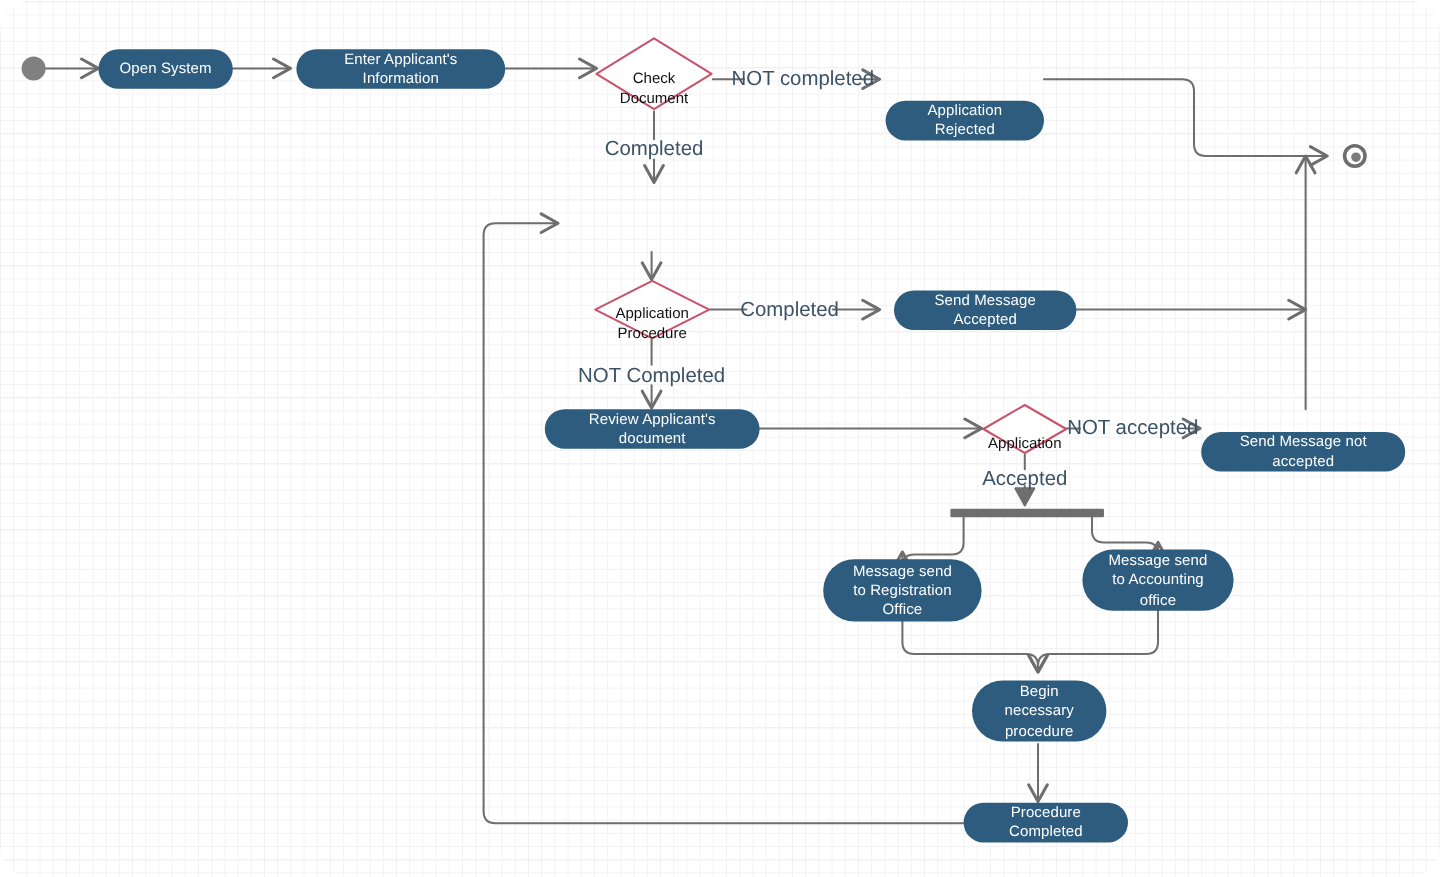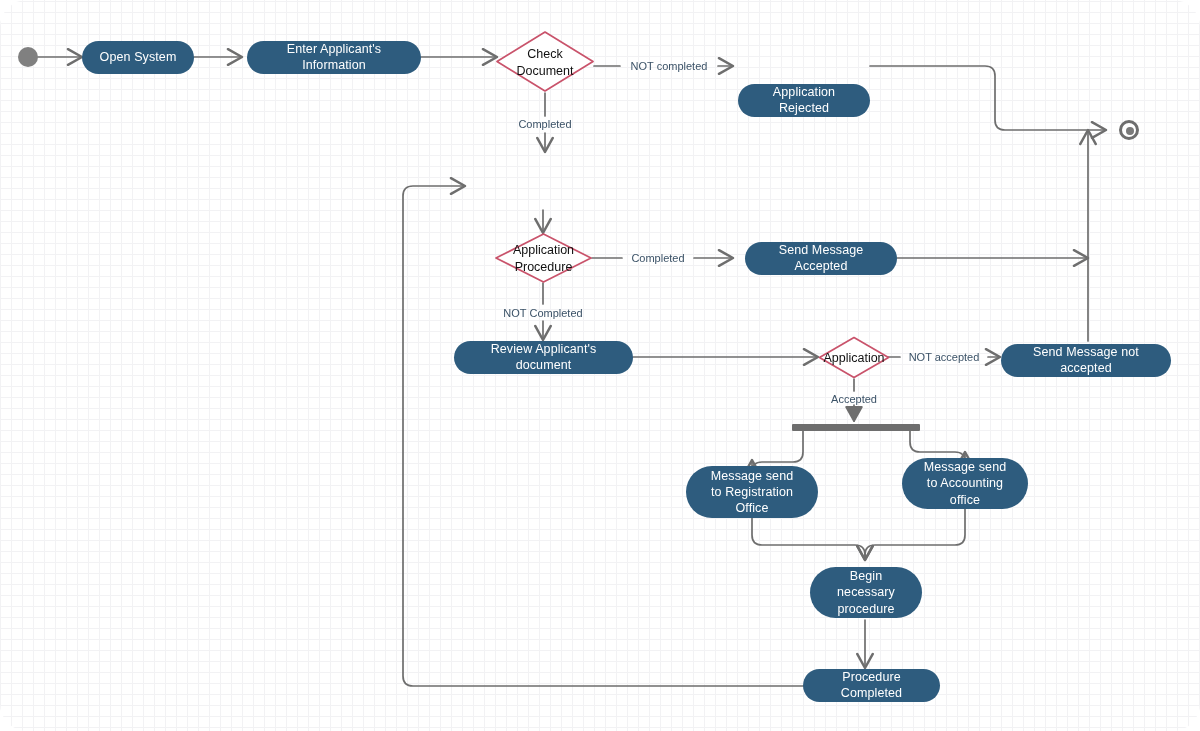--- a/index.html
+++ b/index.html
@@ -61,38 +61,38 @@
   }
   .diamond-wrap svg {
     position: absolute;
     left: 0;
     top: 0;
     overflow: visible;
   }
   .diamond-label {
     position: absolute;
     left: 0;
-    top: 1px;
+    top: 12px;
     width: 100%;
     height: 100%;
     display: flex;
     flex-direction: column;
     align-items: center;
     justify-content: center;
     text-align: center;
     color: #111111;
     font-size: 12.5px;
     line-height: 1.35;
     white-space: nowrap;
     font-weight: 400;
   }
   .edge-label {
     position: absolute;
     color: #3b5267;
-    font-size: 11px;
+    font-size: 17px;
     white-space: nowrap;
     background: transparent;
     z-index: 5;
     transform: translate(-50%, -50%);
     padding: 0 3px;
   }
   .start-node {
     position: absolute;
     width: 20px;
     height: 20px;
@@ -208,21 +208,21 @@
 
 
   <div class="node" style="left:454px; top:341px; width:179px; height:33px;">
     <span>Review Applicant's document</span>
   </div>
 
   <div class="node" style="left:745px; top:242px; width:152px; height:33px;">
     <span>Send Message Accepted</span>
   </div>
 
-  <div class="node" style="left:1001px; top:344px; width:170px; height:33px;">
+  <div class="node" style="left:1001px; top:360px; width:170px; height:33px;">
     <span>Send Message not accepted</span>
   </div>
 
   <div class="node two-line" style="left:686px; top:466px; width:132px; height:52px; flex-direction:column;">
     <span>Message send</span>
     <span>to Registration Office</span>
   </div>
 
   <div class="node two-line" style="left:902px; top:458px; width:126px; height:51px; flex-direction:column;">
     <span>Message send</span>

